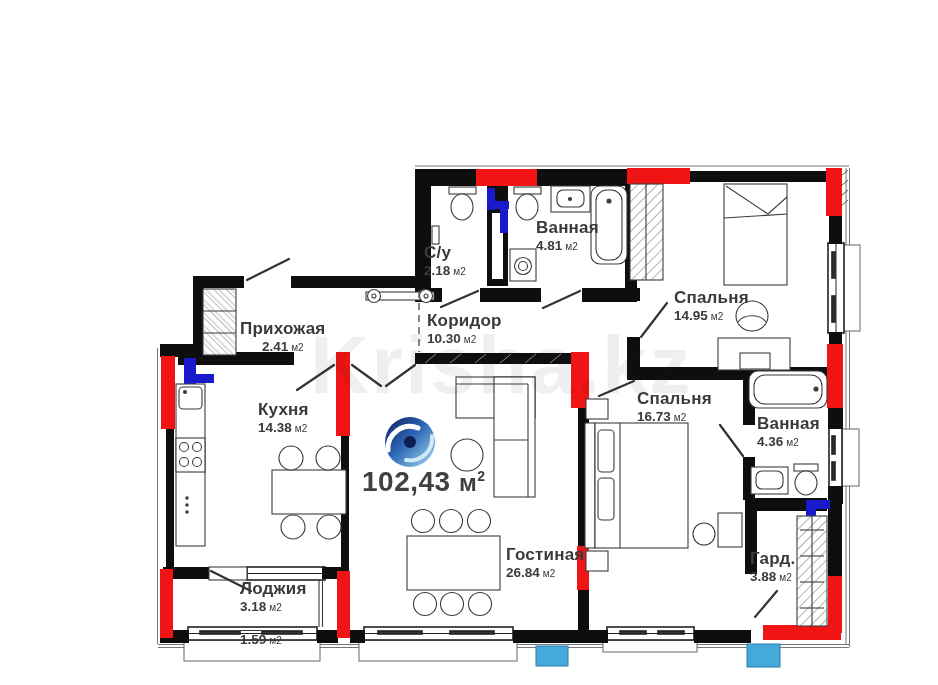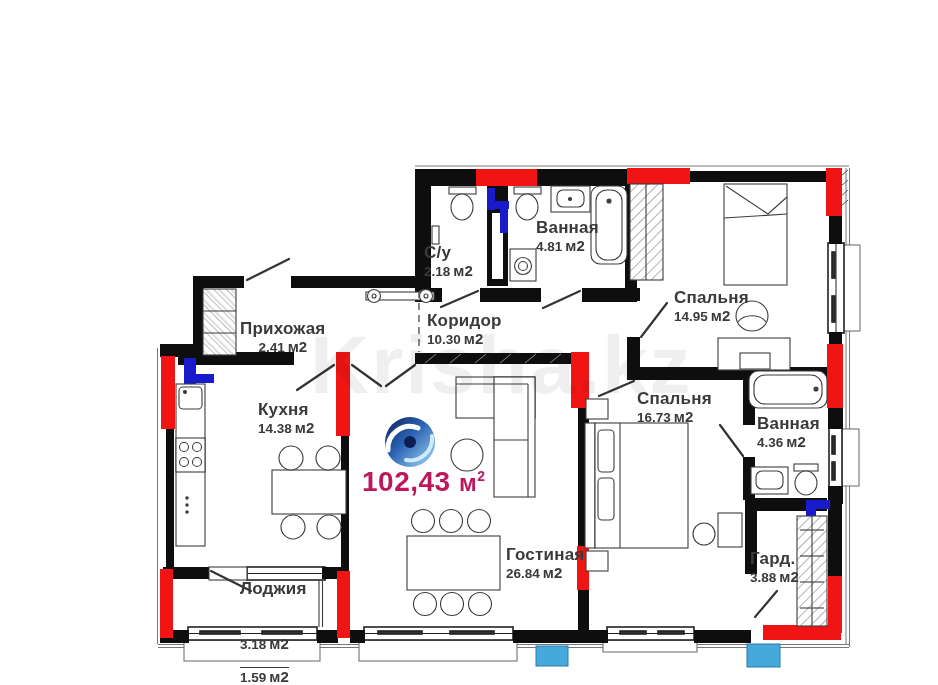--- a/index.html
+++ b/index.html
@@ -2,23 +2,23 @@
 <html><head>
 <meta charset="utf-8">
 <style>
   html,body{margin:0;padding:0;background:#fff;}
   #stage{position:relative;width:938px;height:685px;background:#ffffff;overflow:hidden;
          font-family:"Liberation Sans",sans-serif;}
   #plan-svg{position:absolute;left:0;top:0;}
   .room-label{position:absolute;color:#3a3a3c;line-height:18px;white-space:nowrap;z-index:5;}
   .room-label .rname{font-size:17px;font-weight:700;letter-spacing:.2px;display:block;}
   .room-label .rarea{font-size:13.5px;font-weight:700;display:block;}
-  .room-label .unit{font-size:15px;font-weight:700;margin-left:3px;}
-  .fraction-top{border-bottom:1.5px solid #3a3a3c;padding-bottom:13px;display:inline-block;margin-top:37px;}
-  #total-label{position:absolute;left:362px;top:466px;color:#be185d;font-size:28px;
+  .room-label .unit{font-size:10px;font-weight:400;margin-left:3px;}
+  .fraction-top{border-bottom:1.5px solid #3a3a3c;padding-bottom:13px;display:inline-block;}
+  #total-label{position:absolute;left:362px;top:466px;color:#404040;font-size:28px;
                font-weight:700;letter-spacing:.5px;z-index:5;}
   #total-label .t-unit{font-size:24px;}
   #total-label sup{font-size:14px;}
   #watermark{position:absolute;left:310px;top:318px;width:380px;color:rgba(30,30,30,0.07);
              font-size:82px;font-weight:700;letter-spacing:2px;z-index:4;}
 </style>
 </head>
 <body>
 
 <div id="stage">

